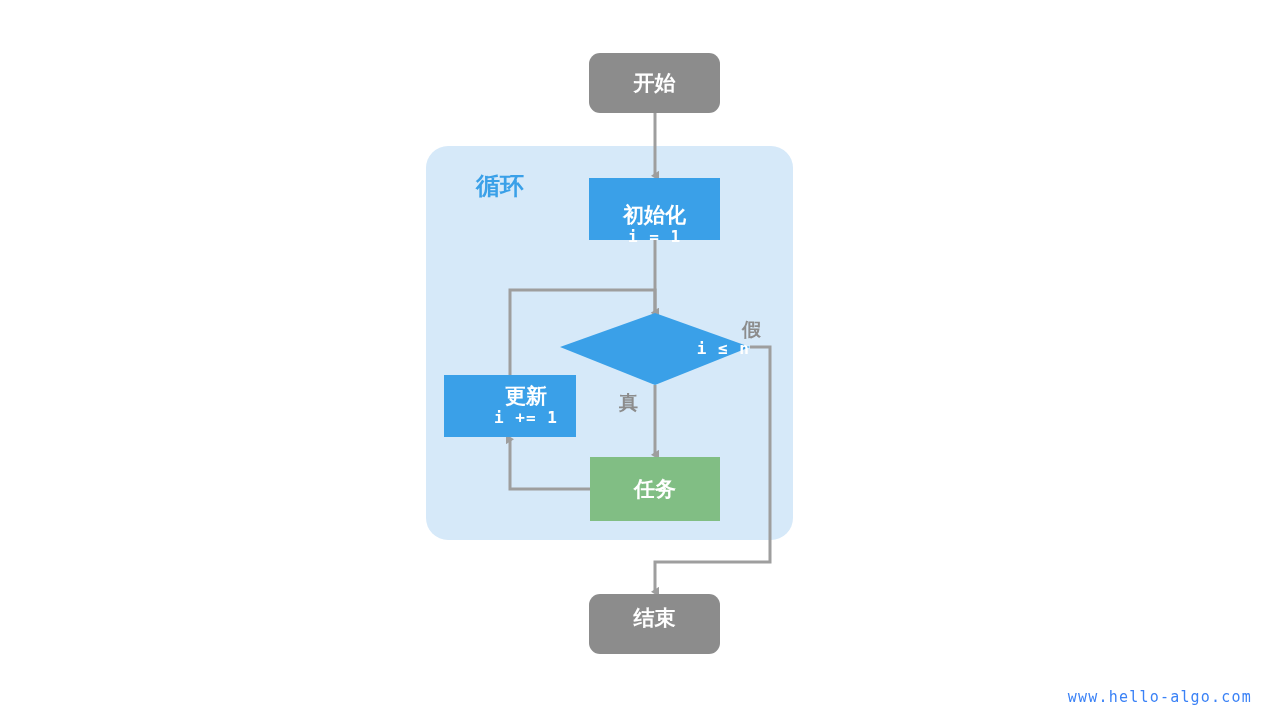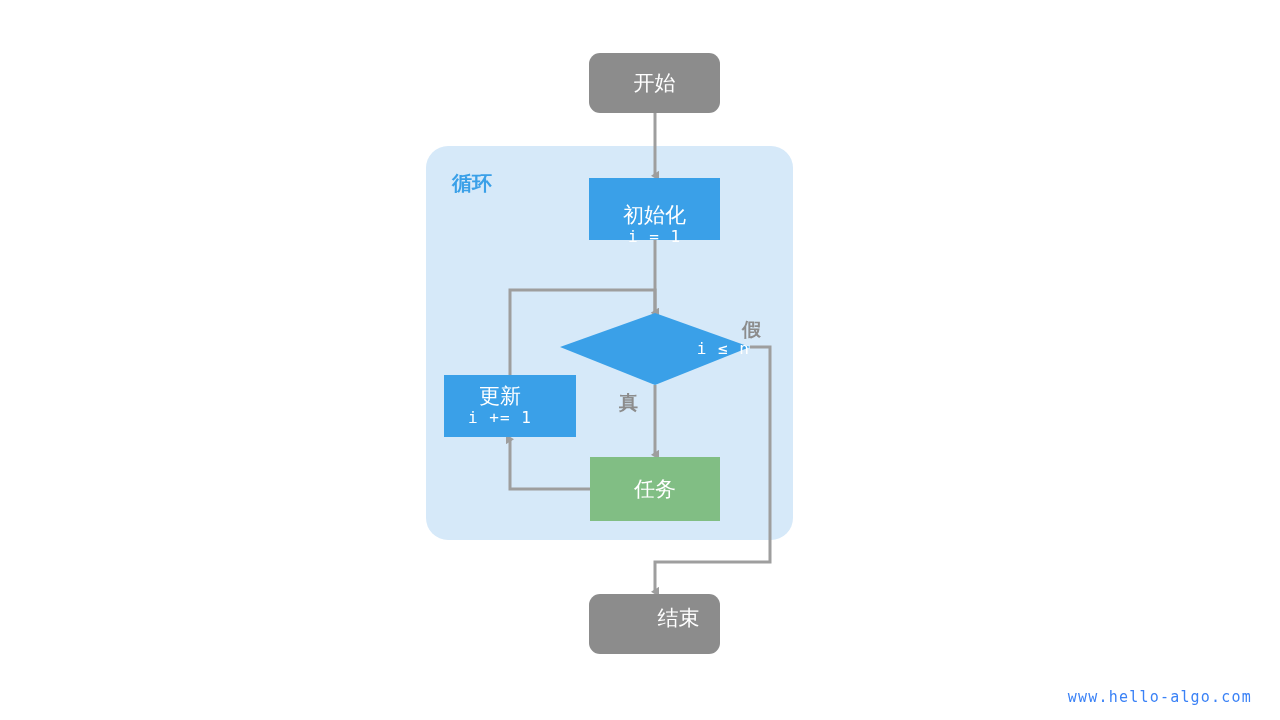--- a/index.html
+++ b/index.html
@@ -24,20 +24,21 @@
   .node-label {
     position: absolute;
     display: flex;
     flex-direction: column;
     align-items: center;
     justify-content: center;
     color: #ffffff;
     text-align: center;
     pointer-events: none;
     line-height: 1.18;
+    font-weight: bold;
   }
   .cjk {
     font-family: "DejaVu Sans", "Liberation Sans", sans-serif;
     font-size: 21px;
   }
   .mono {
     font-family: "DejaVu Sans Mono", "Liberation Mono", monospace;
     font-size: 16px;
     letter-spacing: 1px;
   }
@@ -45,22 +46,23 @@
     position: absolute;
     color: #8C8C8C;
     font-family: "DejaVu Sans", "Liberation Sans", sans-serif;
     font-size: 19px;
     font-weight: bold;
   }
   .group-title {
     position: absolute;
     color: #3AA0E8;
     font-family: "DejaVu Sans", "Liberation Sans", sans-serif;
-    font-size: 20px;
+    font-size: 24px;
     font-weight: bold;
+    margin-left: 24px;
   }
   .watermark {
     position: absolute;
     right: 28px;
     bottom: 14px;
     color: #3b82f6;
     font-family: "DejaVu Sans Mono", "Liberation Mono", monospace;
     font-size: 15px;
     letter-spacing: 1.2px;
   }
@@ -102,30 +104,30 @@
 
 <div class="node-label" style="left:589px; top:178px; width:131px; height:62px;margin-top:16px;">
   <span class="cjk">初始化</span>
   <span class="mono">i = 1</span>
 </div>
 
 <div class="node-label" style="left:560px; top:313px; width:190px; height:72px;align-items:flex-end;">
   <span class="mono">i ≤ n</span>
 </div>
 
-<div class="node-label" style="left:430px; top:375px; width:140px; height:62px;border-radius:10px;">
+<div class="node-label" style="left:456px; top:375px; width:140px; height:62px;border-radius:10px;">
   <span class="cjk">更新</span>
   <span class="mono">i += 1</span>
 </div>
 
 <div class="node-label" style="left:590px; top:457px; width:130px; height:64px;">
   <span class="cjk">任务</span>
 </div>
 
-<div class="node-label" style="left:589px; top:594px; width:131px; height:48px;margin-left:24px;">
+<div class="node-label" style="left:589px; top:594px; width:131px; height:48px;">
   <span class="cjk">结束</span>
 </div>
 
 <div class="edge-label" style="left:619px; top:390px;">真</div>
 
 <div class="edge-label" style="left:742px; top:317px;">假</div>
 
 <div class="watermark">www.hello-algo.com</div>
 
 </body></html>

